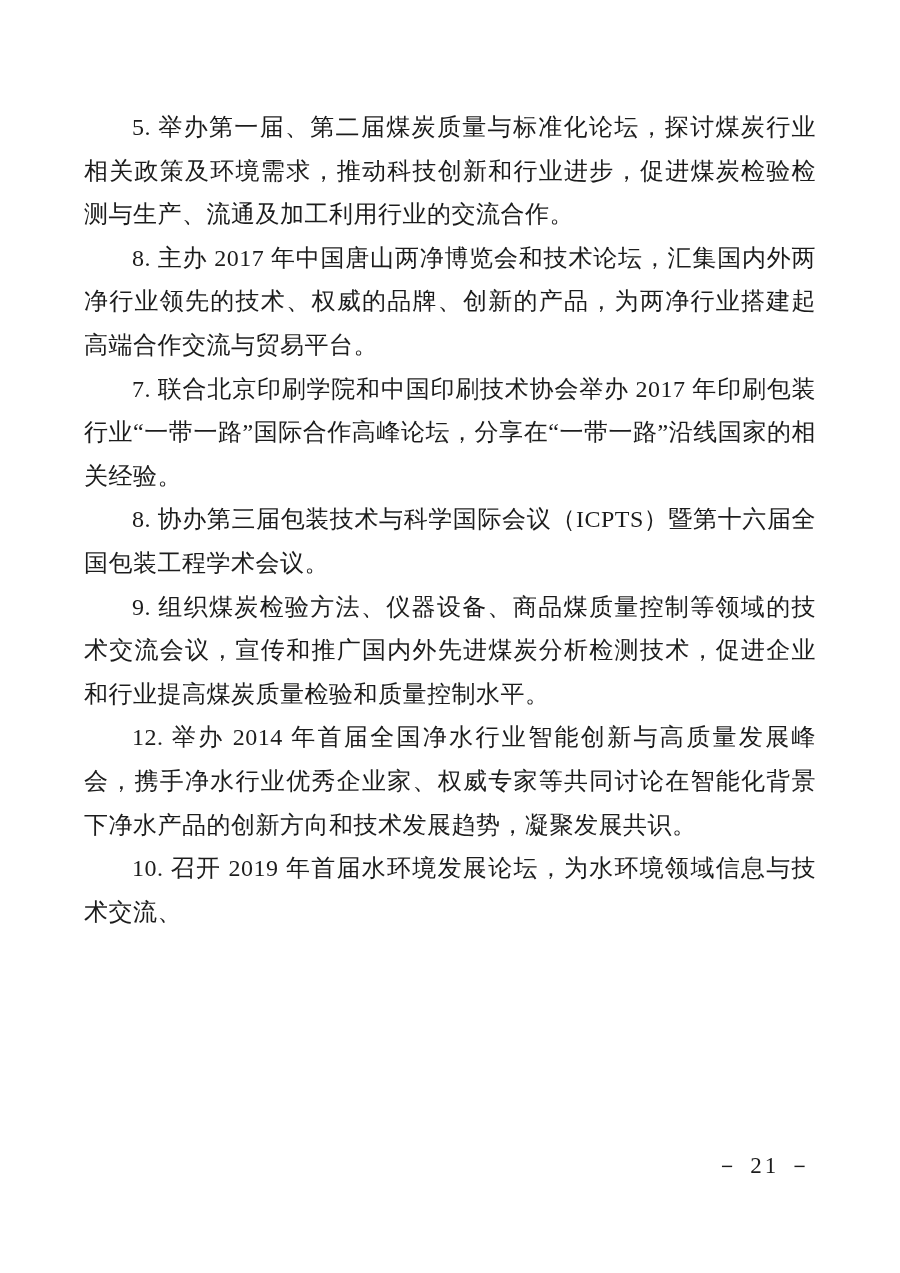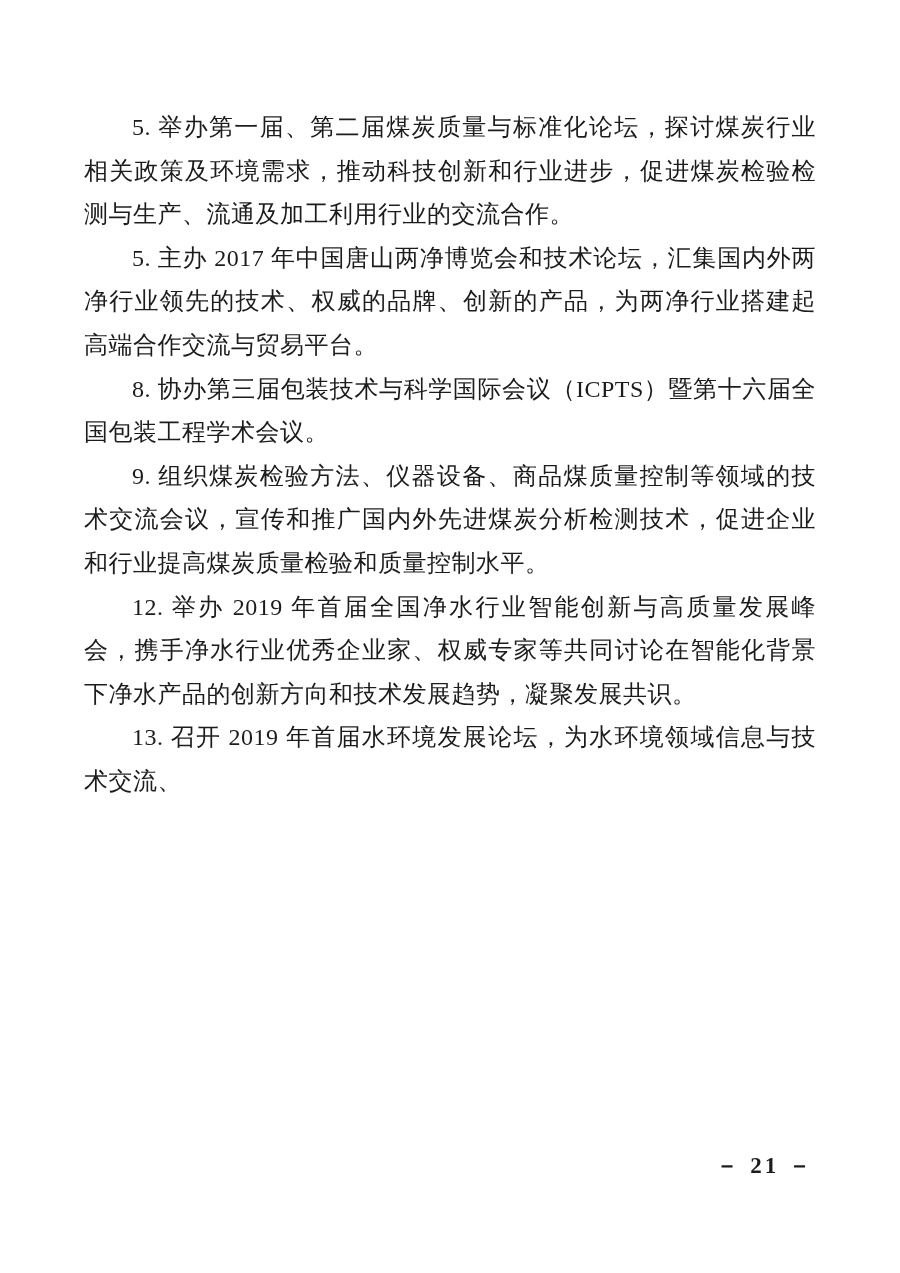--- a/index.html
+++ b/index.html
@@ -38,29 +38,29 @@
   }
   .page-number {
     position: absolute;
     right: 86px;
     top: 1150px;
     font-size: 23px;
     letter-spacing: 3px;
     font-family: "Liberation Serif", "DejaVu Serif", serif;
     color: #1c1c1c;
     white-space: nowrap;
-    font-weight: bold;
   }
 </style>
 </head>
 <body>
 
 <div class="page">
   <div class="content">
     <p class="para">5. 举办第一届、第二届煤炭质量与标准化论坛，探讨煤炭行业相关政策及环境需求，推动科技创新和行业进步，促进煤炭检验检测与生产、流通及加工利用行业的交流合作。</p>
-    <p class="para">5. 主办 2017 年中国唐山两净博览会和技术论坛，汇集国内外两净行业领先的技术、权威的品牌、创新的产品，为两净行业搭建起高端合作交流与贸易平台。</p>
+    <p class="para">8. 主办 2017 年中国唐山两净博览会和技术论坛，汇集国内外两净行业领先的技术、权威的品牌、创新的产品，为两净行业搭建起高端合作交流与贸易平台。</p>
+    <p class="para">7. 联合北京印刷学院和中国印刷技术协会举办 2017 年印刷包装行业“一带一路”国际合作高峰论坛，分享在“一带一路”沿线国家的相关经验。</p>
     <p class="para">8. 协办第三届包装技术与科学国际会议（ICPTS）暨第十六届全国包装工程学术会议。</p>
     <p class="para">9. 组织煤炭检验方法、仪器设备、商品煤质量控制等领域的技术交流会议，宣传和推广国内外先进煤炭分析检测技术，促进企业和行业提高煤炭质量检验和质量控制水平。</p>
-    <p class="para">12. 举办 2019 年首届全国净水行业智能创新与高质量发展峰会，携手净水行业优秀企业家、权威专家等共同讨论在智能化背景下净水产品的创新方向和技术发展趋势，凝聚发展共识。</p>
-    <p class="para">13. 召开 2019 年首届水环境发展论坛，为水环境领域信息与技术交流、</p>
+    <p class="para">12. 举办 2014 年首届全国净水行业智能创新与高质量发展峰会，携手净水行业优秀企业家、权威专家等共同讨论在智能化背景下净水产品的创新方向和技术发展趋势，凝聚发展共识。</p>
+    <p class="para">10. 召开 2019 年首届水环境发展论坛，为水环境领域信息与技术交流、</p>
   </div>
   <div class="page-number">－ 21 －</div>
 </div>
 
 </body></html>

